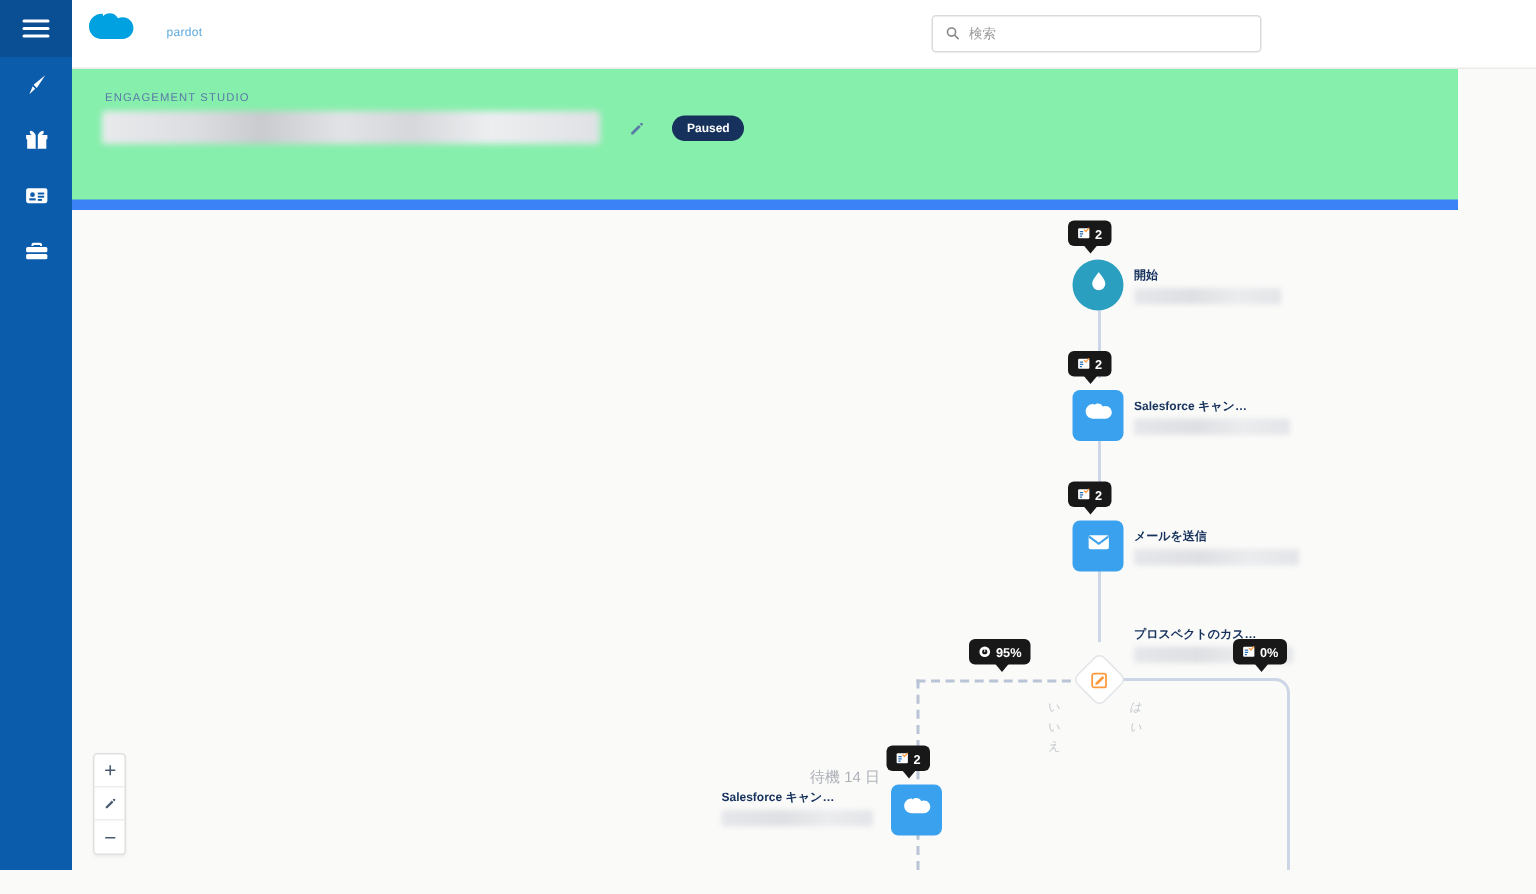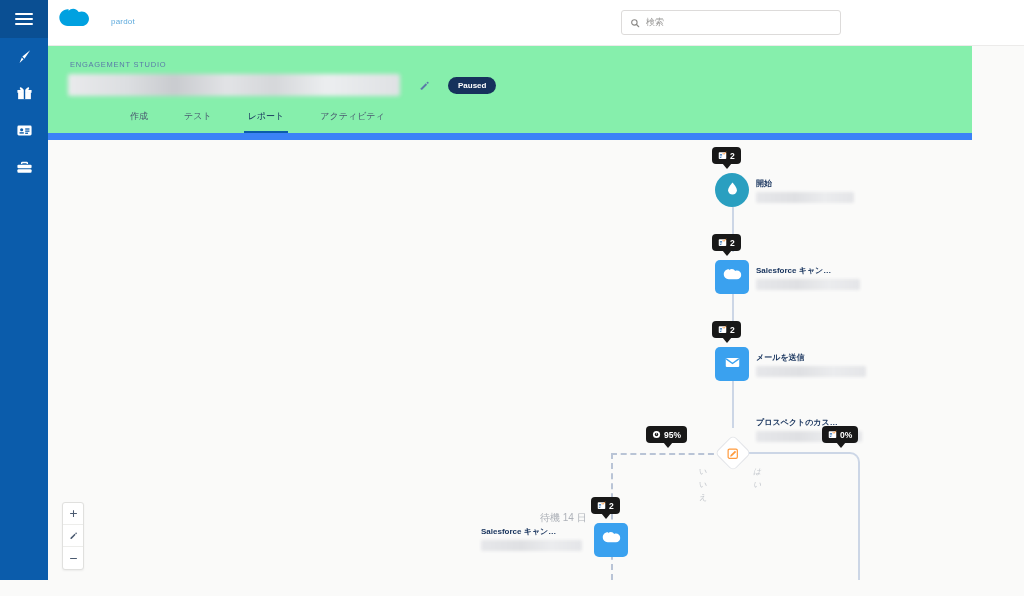--- a/index.html
+++ b/index.html
@@ -309,26 +309,20 @@
       <span class="redact title-redact"></span>
       <span class="pencil-btn">
         <svg width="11" height="11" viewBox="0 0 24 24" fill="#5a7aa8">
           <path d="M20.4 4.6a2 2 0 0 0-2.8 0l-1.3 1.3 2.8 2.8 1.3-1.3a2 2 0 0 0 0-2.8z"></path>
           <path d="M14.9 7.3 4 18.2V21h2.8L17.7 10.1z"></path>
         </svg>
       </span>
       <span class="status-pill">Paused</span>
     </div>
 
-    <div class="tabs">
-      <div class="tab">作成</div>
-      <div class="tab">テスト</div>
-      <div class="tab active">レポート</div>
-      <div class="tab">アクティビティ</div>
-    </div>
   </div>
 
   <div class="canvas">
 
     <div class="conn conn-v" style="left:684px; top:67px; height:45px;"></div>
     <div class="conn conn-v" style="left:684px; top:153px; height:45px;"></div>
     <div class="conn conn-v" style="left:684px; top:240px; height:48px;"></div>
 
     <div class="dash-h" style="left:563px; top:313px; width:132px;"></div>
     <div class="dash-v" style="left:563px; top:313px; height:127px;"></div>

